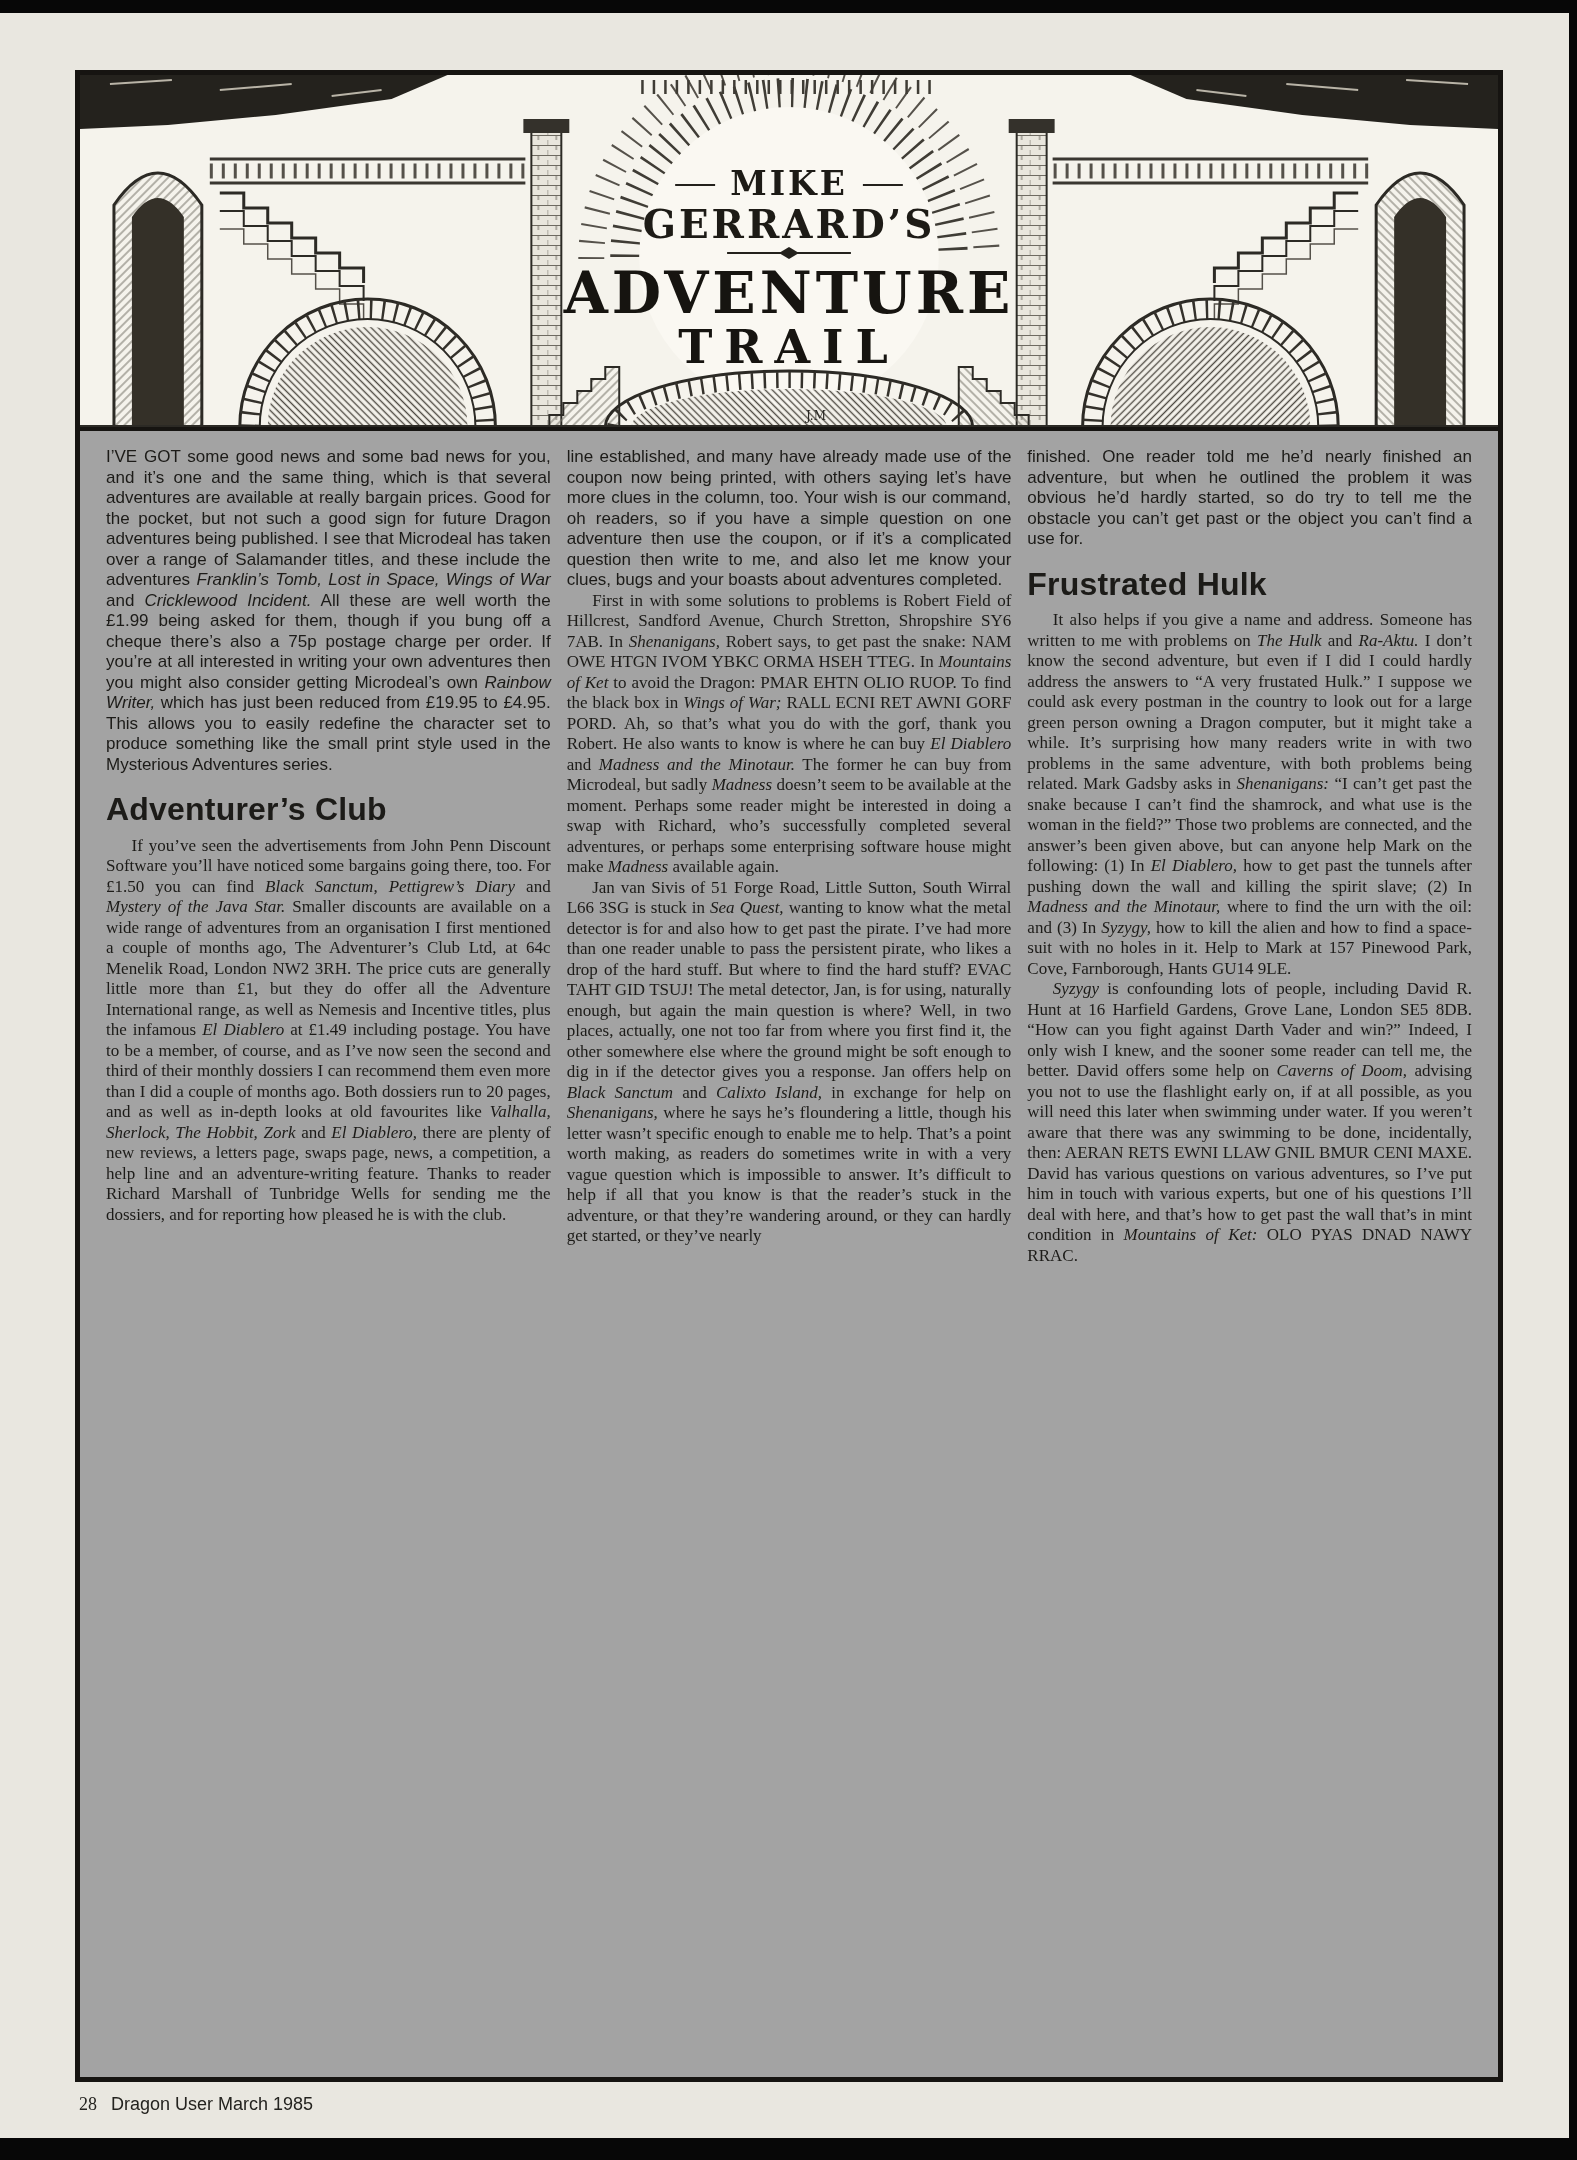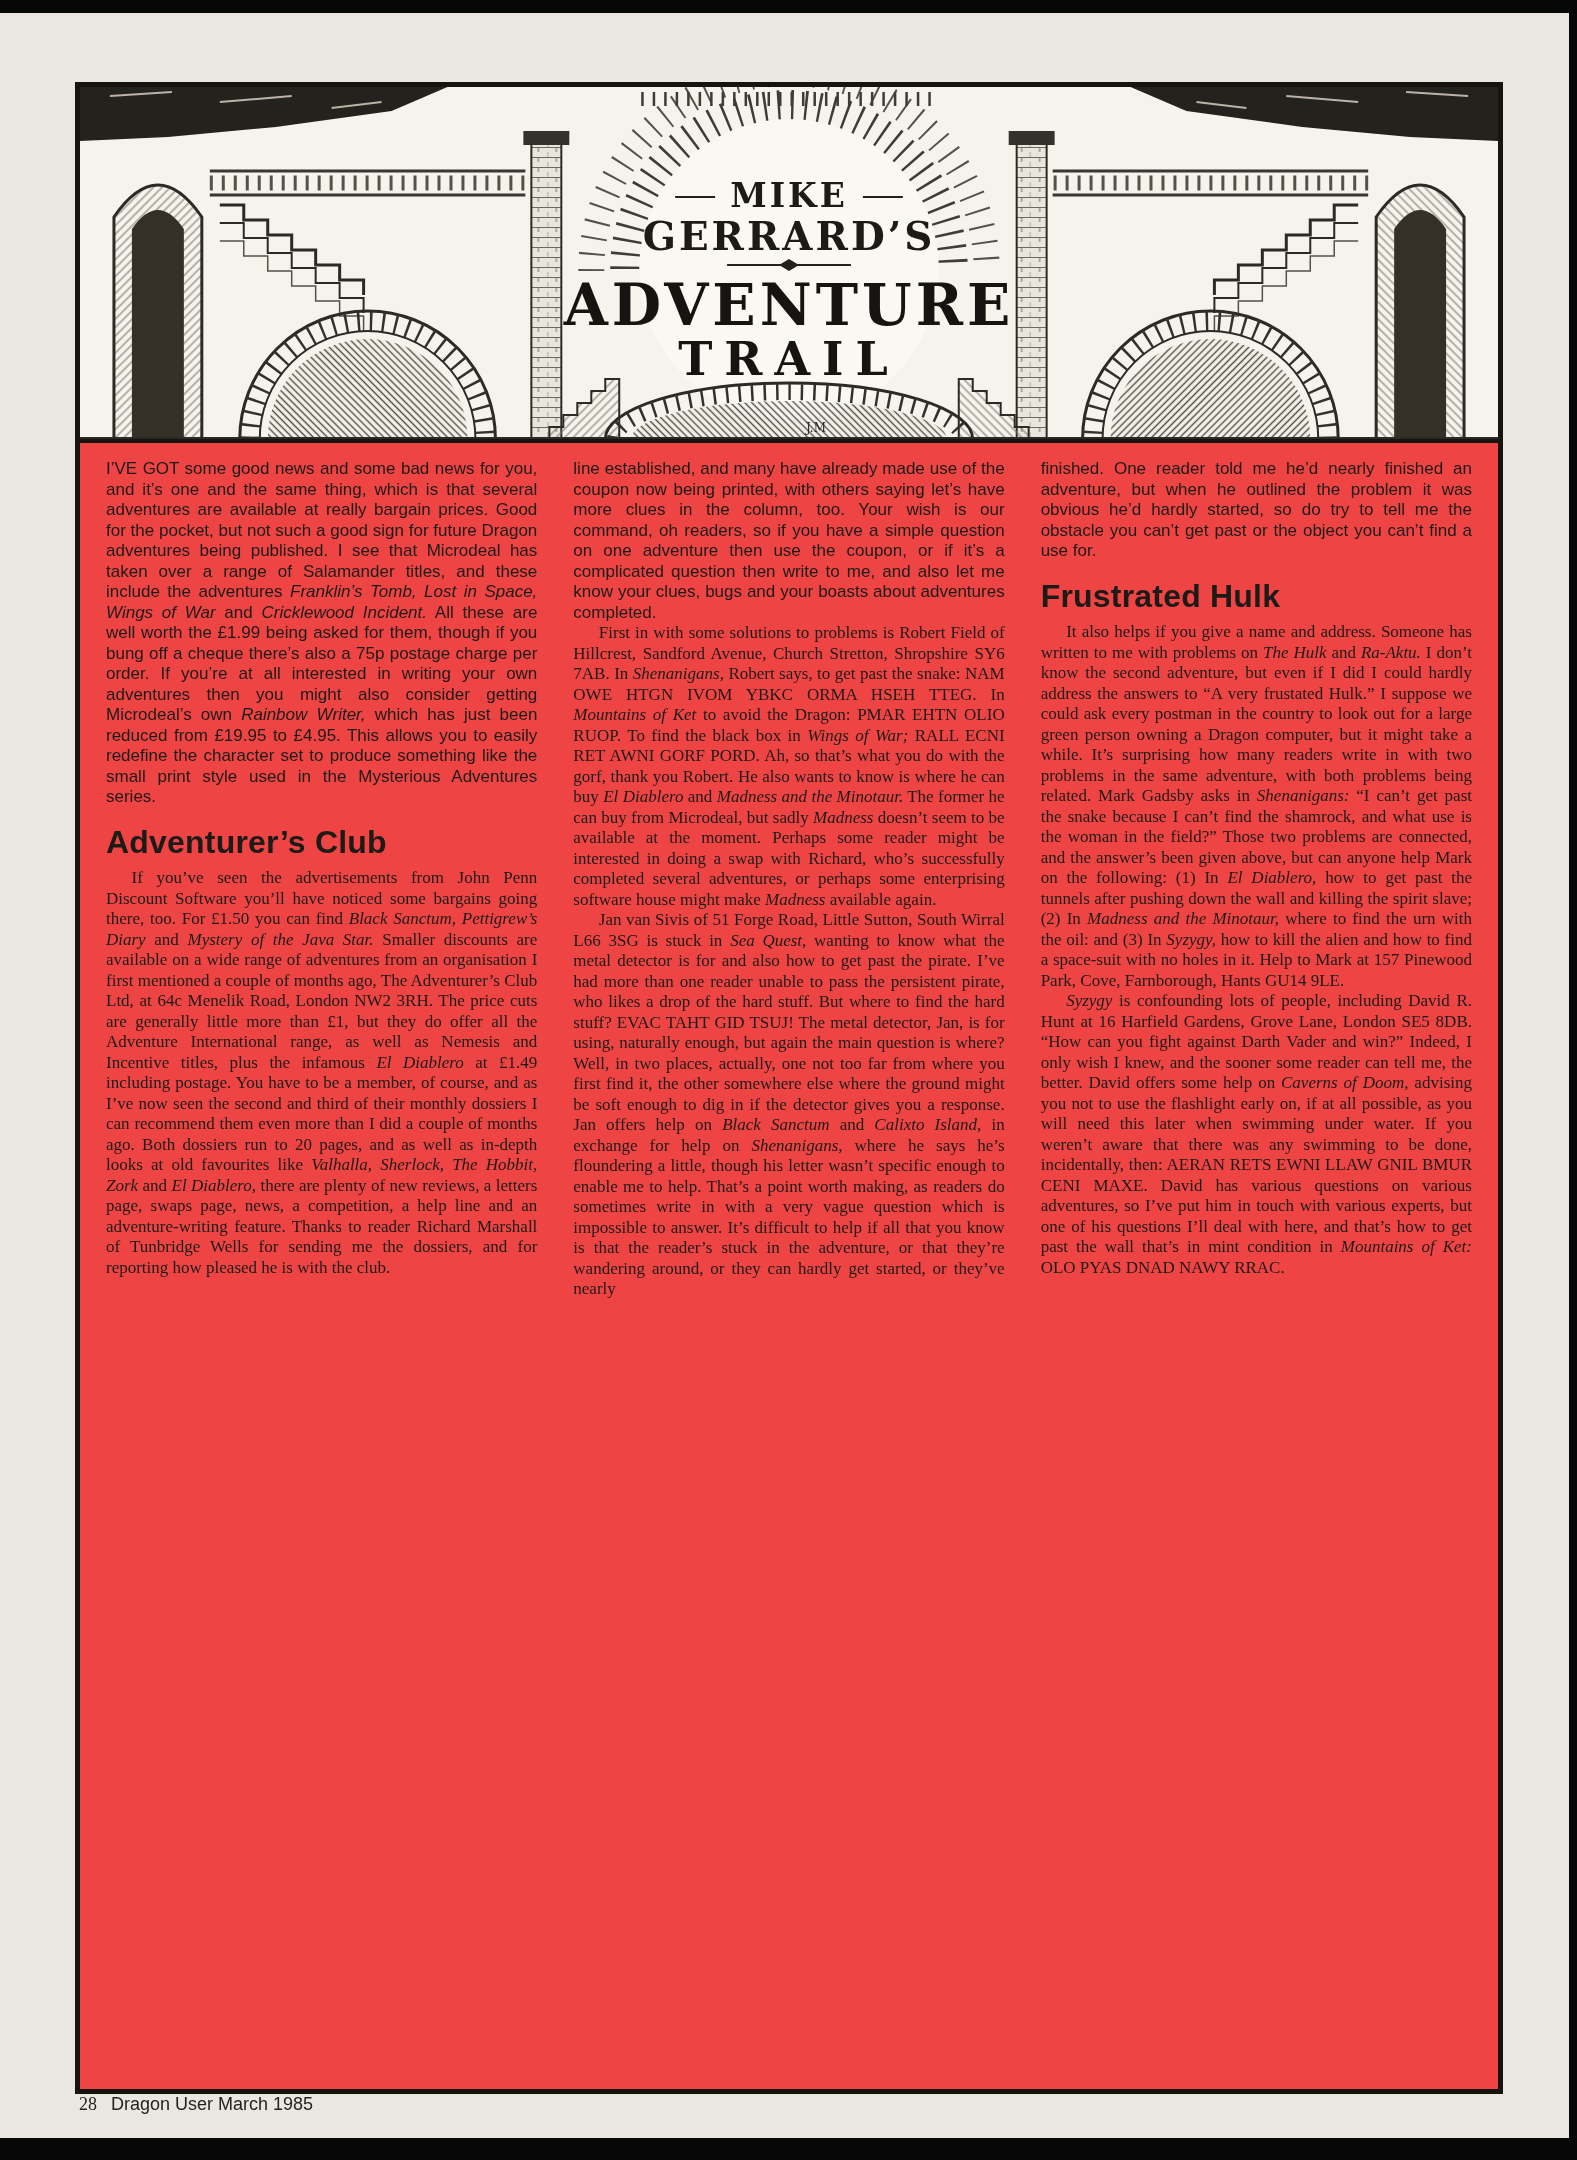--- a/index.html
+++ b/index.html
@@ -8,26 +8,26 @@
     width:1577px; height:2160px; position:relative;
     background:#e9e7e0; color:#1c1b18;
     font-family:"Liberation Sans", sans-serif;
   }
   .scan-top    { position:absolute; top:0; left:0; right:0; height:13px; background:#070707; }
   .scan-right  { position:absolute; top:0; right:0; width:8px; height:100%; background:#070707; }
   .scan-bottom { position:absolute; bottom:0; left:0; right:0; height:22px; background:#070707; }
 
   .frame {
     position:absolute; left:75px; top:70px; width:1428px; height:2012px;
-    border:5px solid #161411; background:#ef4444; overflow:hidden;margin-top:12px;
+    border:5px solid #161411; background:#a3a3a3; overflow:hidden;
   }
   .illustration { height:356px; border-bottom:4px solid #161411; background:#f5f3ec; }
   .illustration svg { display:block; }
 
-  .columns { display:flex; gap:36px; padding:16px 26px 0 26px;justify-content:space-between; }
+  .columns { display:flex; gap:16px; padding:16px 26px 0 26px;justify-content:space-between; }
   .col { flex:1 1 0; text-align:justify; font-size:17px; line-height:20.5px; }
   .col p { margin:0; }
   .col p.indent { text-indent:1.5em;font-family:Liberation Serif, serif; }
   .col h2 {
     font-size:32px; line-height:1.05; margin:18px 0 9px 0;
     font-weight:bold; letter-spacing:0.2px; text-align:left;
   }
 
   .footer { position:absolute; left:79px; top:2094px; font-size:18px; color:#24231f; }
   .footer .pn { margin-right:14px;font-family:Liberation Serif, serif; }

